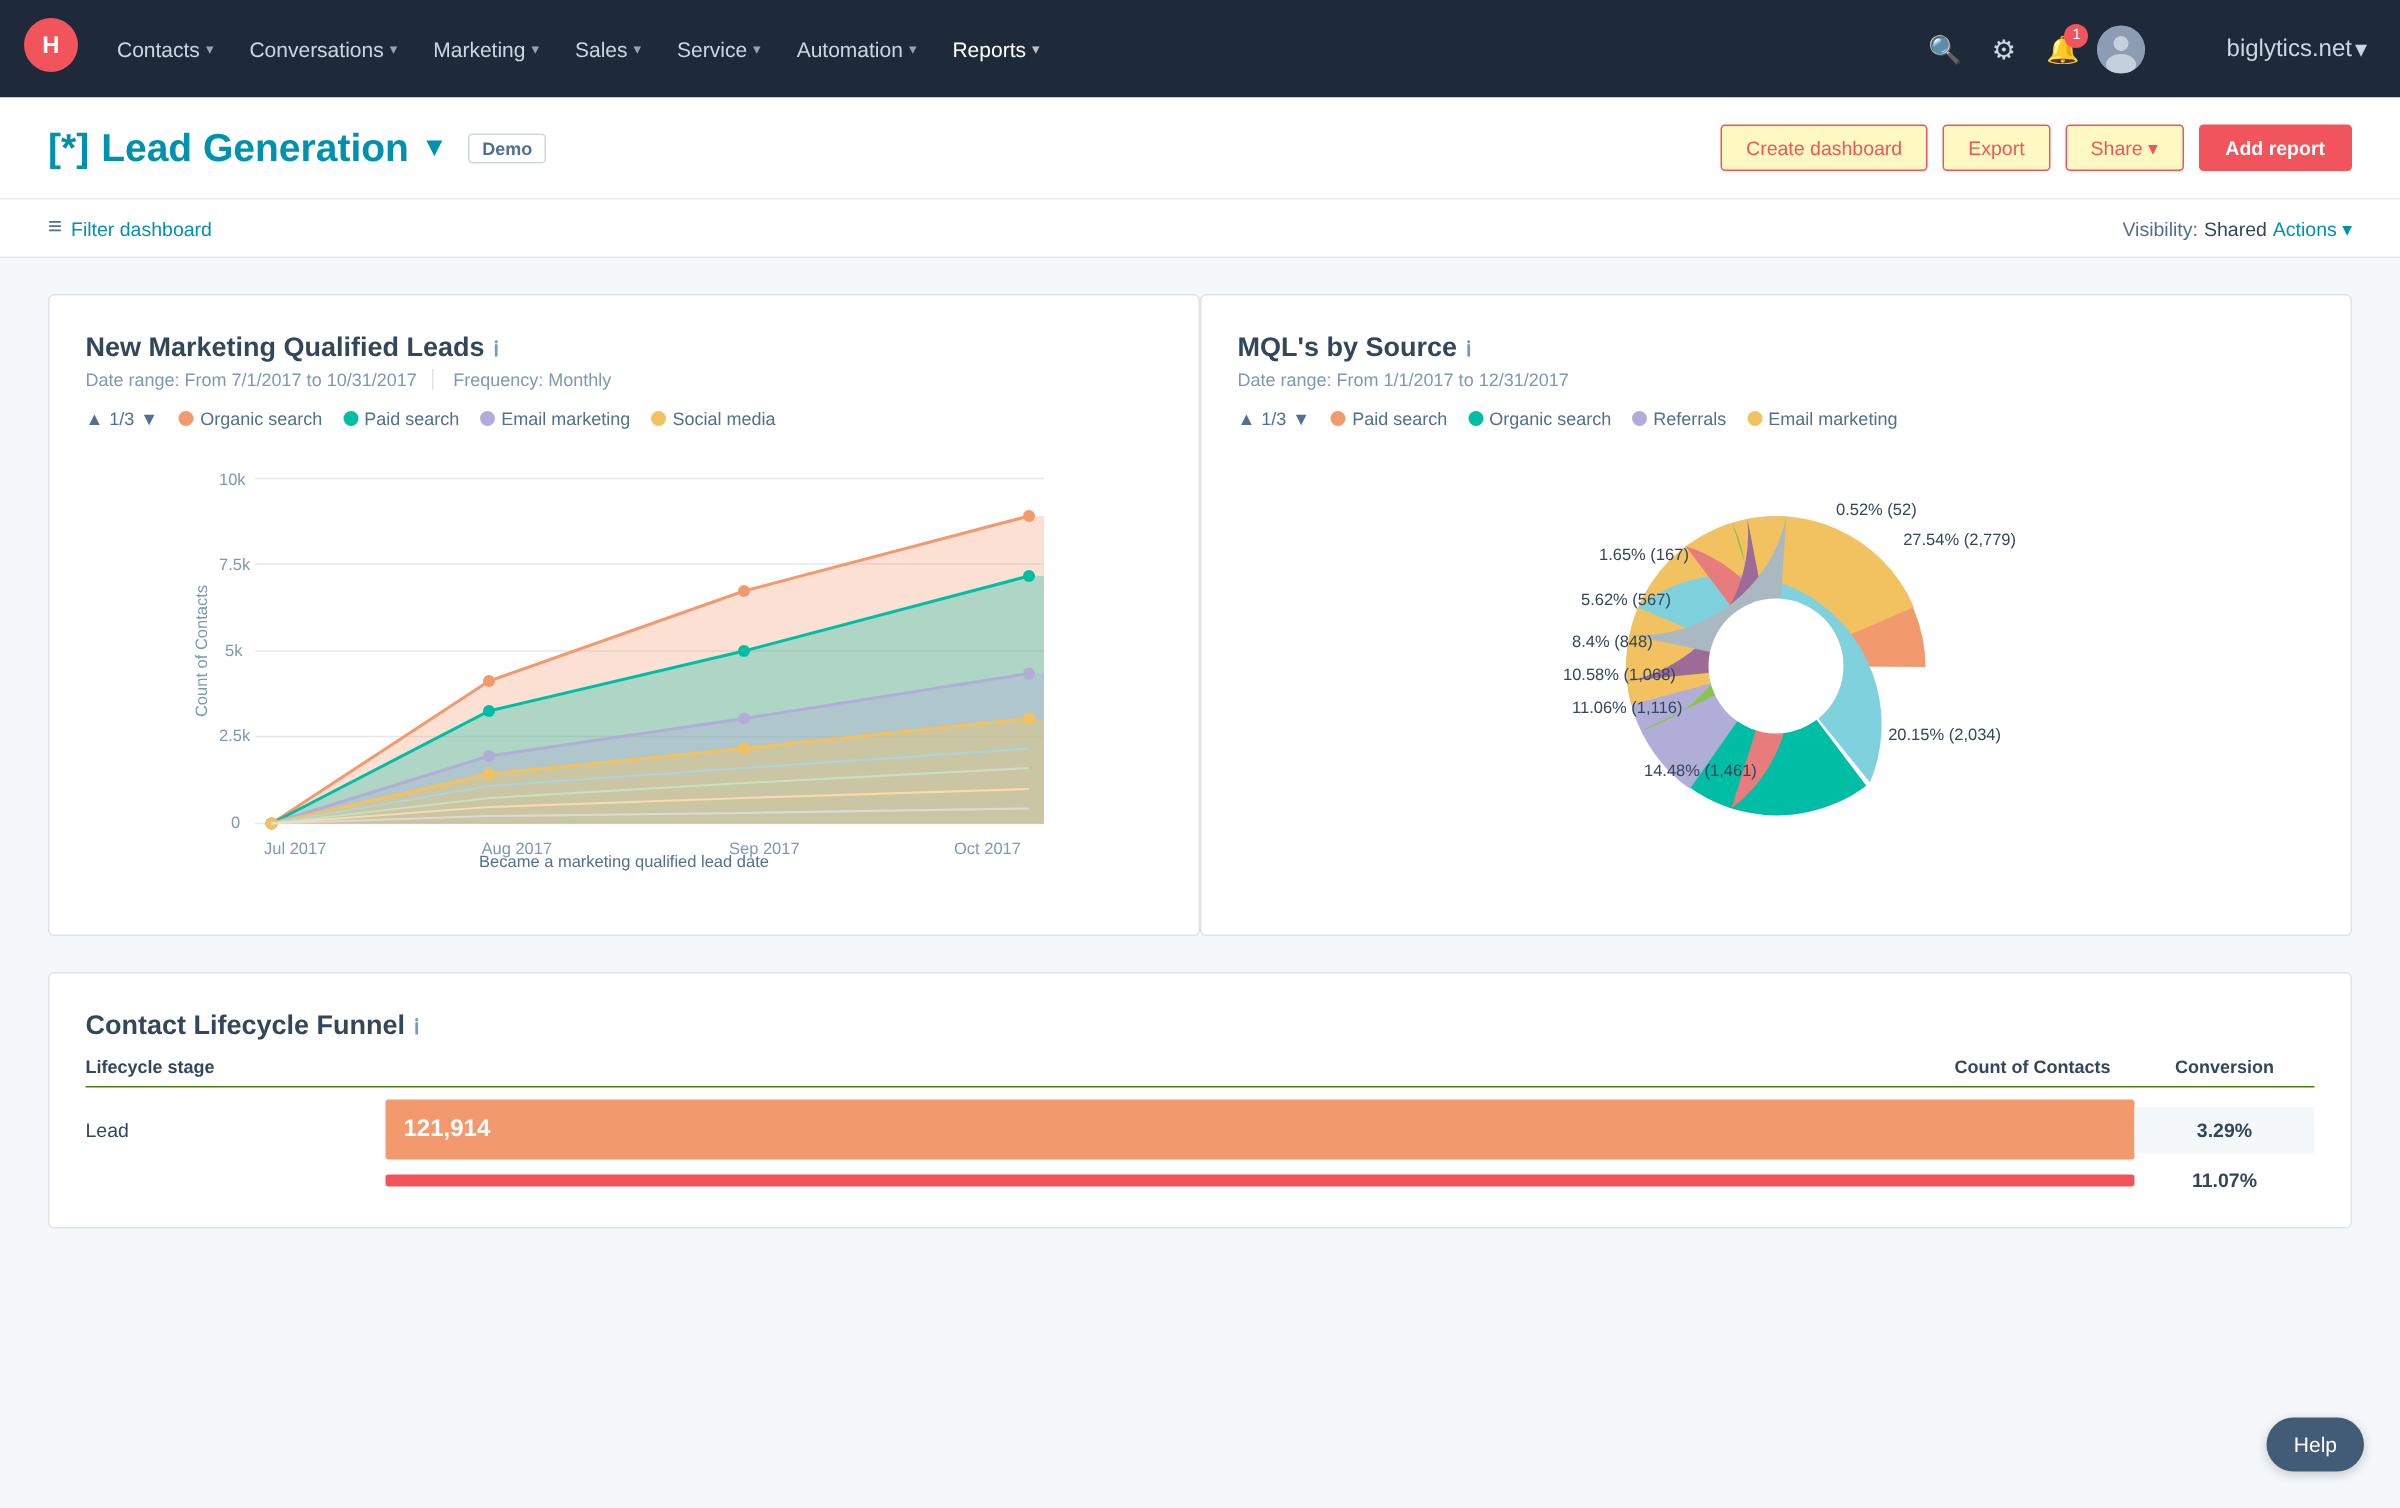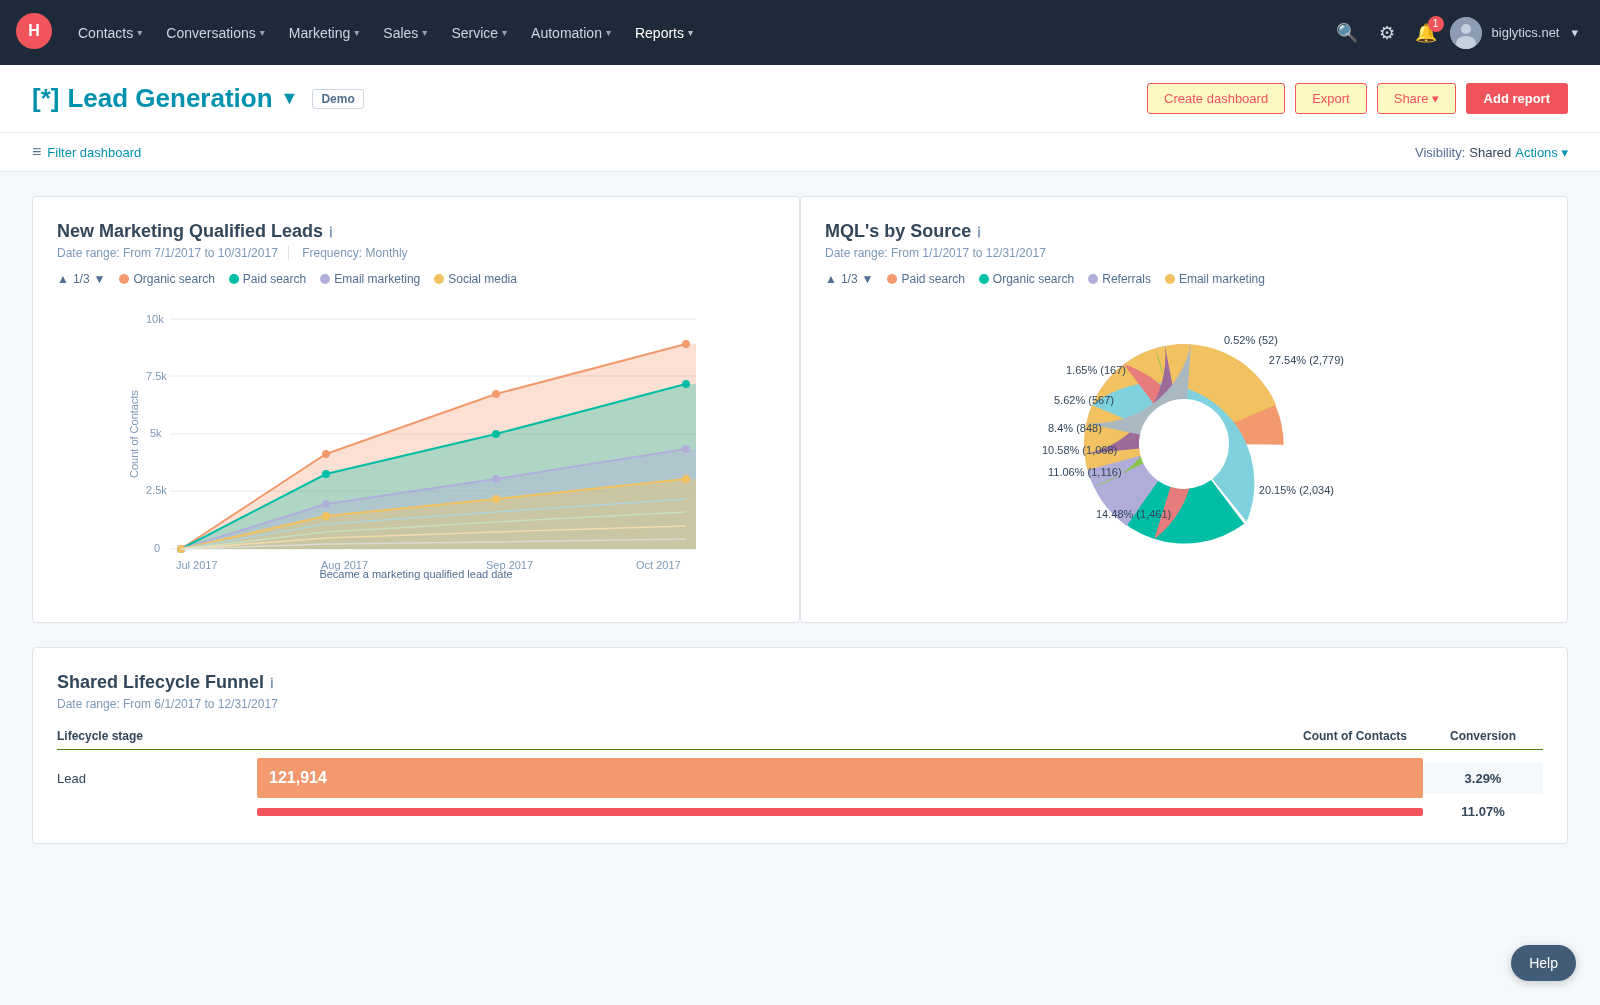--- a/index.html
+++ b/index.html
@@ -7,21 +7,21 @@
 
     
     nav { background: #1e2a3a; display: flex; align-items: center; height: 65px; padding: 0 16px; gap: 4px; }
     .nav-item { color: #cbd6e2; font-size: 14px; padding: 8px 10px; cursor: pointer; display: flex; align-items: center; gap: 4px; white-space: nowrap; }
     .nav-item.active { color: #fff; }
     .nav-chevron { font-size: 10px; opacity: 0.7; }
     .nav-spacer { flex: 1; }
     .nav-icon-btn { color: #cbd6e2; font-size: 18px; padding: 8px; cursor: pointer; position: relative; }
     .nav-badge { background: #f2545b; color: #fff; font-size: 10px; border-radius: 50%; width: 16px; height: 16px; display: flex; align-items: center; justify-content: center; position: absolute; top: 2px; right: 2px; }
     .nav-avatar { width: 32px; height: 32px; border-radius: 50%; background: #8b9cb3; display: flex; align-items: center; justify-content: center; color: #fff; font-size: 12px; overflow: hidden; }
-    .nav-user { color: #cbd6e2; font-size: 13px; padding: 8px 6px; cursor: pointer; display: flex; align-items: center; gap: 12px; }
+    .nav-user { color: #cbd6e2; font-size: 16px; padding: 8px 6px; cursor: pointer; display: flex; align-items: center; gap: 2px; margin-left: 44px; }
 
     
     .page-header { background: #fff; border-bottom: 1px solid #e5e8eb; padding: 18px 32px; display: flex; align-items: center; }
     .page-title { color: #0091ae; font-size: 26px; font-weight: 600; display: flex; align-items: center; gap: 8px; }
     .demo-badge { background: #fff; border: 1px solid #cbd6e2; color: #516f90; font-size: 12px; padding: 2px 8px; border-radius: 3px; margin-left: 6px; }
     .page-header-actions { margin-left: auto; display: flex; gap: 10px; align-items: center; }
     .btn-outline { border: 1px solid #f2545b; color: #f2545b; background: #fef9c3; padding: 7px 16px; border-radius: 3px; font-size: 13px; cursor: pointer; }
     .btn-orange { background: #f2545b; color: #fff; border: none; padding: 8px 18px; border-radius: 3px; font-size: 13px; cursor: pointer; font-weight: 600; }
 
     
@@ -317,25 +317,22 @@
             <span style="position:absolute;top:170px;right:-10px;font-size:11px;color:#33475b;">20.15% (2,034)</span>
             <span style="position:absolute;top:40px;right:-20px;font-size:11px;color:#33475b;">27.54% (2,779)</span>
           </div>
         </div>
       </div>
     </div>
   </div>
 
   <div class="funnel-card">
     <div class="card-title">
-      <span>Shared Lifecycle Funnel</span>
+      <span>Contact Lifecycle Funnel</span>
       <span class="info-icon">ℹ</span>
-    </div>
-    <div class="card-subtitle">
-      <span>Date range: From 6/1/2017 to 12/31/2017</span>
     </div>
 
     <div class="funnel-table">
       <div class="funnel-header">
         <div class="funnel-col-stage">Lifecycle stage</div>
         <div class="funnel-col-count">Count of Contacts</div>
         <div class="funnel-col-conversion">Conversion</div>
       </div>
 
       <div class="funnel-row">

